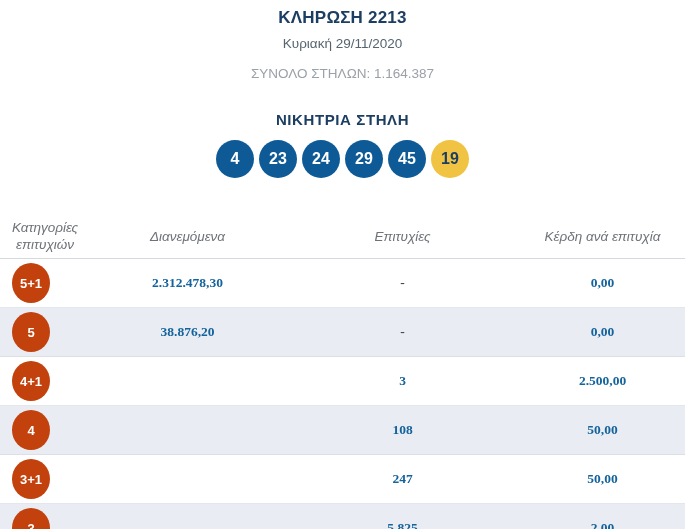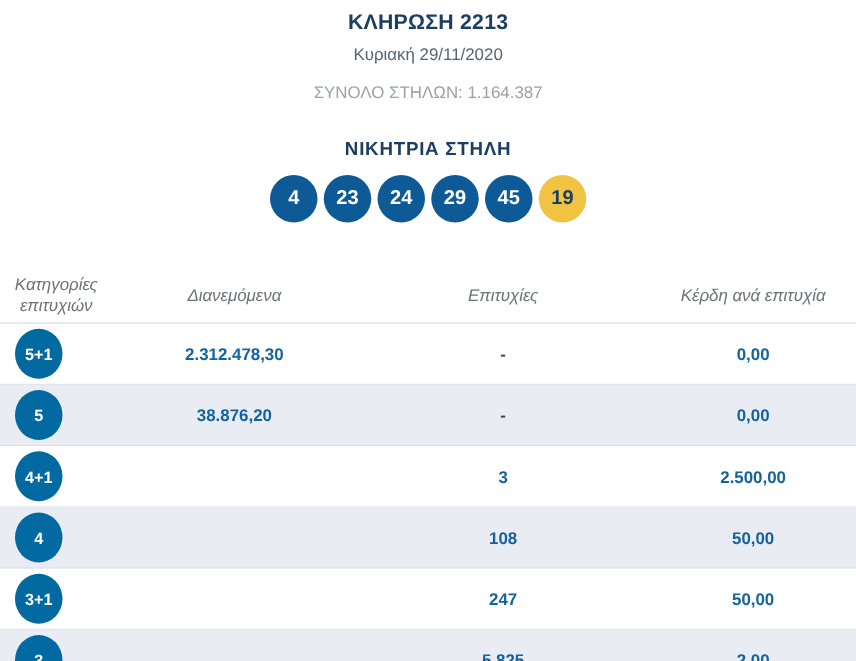--- a/index.html
+++ b/index.html
@@ -89,27 +89,28 @@
     border-bottom: 1px solid #e3e6eb;
     background: #ffffff;
   }
   .trow:nth-child(even) { background: #e9ecf2; border-bottom-color: #dcdfe6; }
 
   .cell {
     text-align: center;
     color: #14639c;
     font-size: 13.5px;
     font-weight: bold;
+    font-family: Liberation Serif, serif;
   }
   .cell.dash { color: #3a4654; }
   .cat-ball {
     width: 38px;
     height: 40px;
     border-radius: 50%;
-    background: #0369a1;
+    background: #c2410c;
     color: #ffffff;
     font-size: 13px;
     font-weight: bold;
     display: flex;
     align-items: center;
     justify-content: center;
     margin-left: 12px;
   }
 </style>
 </head>

